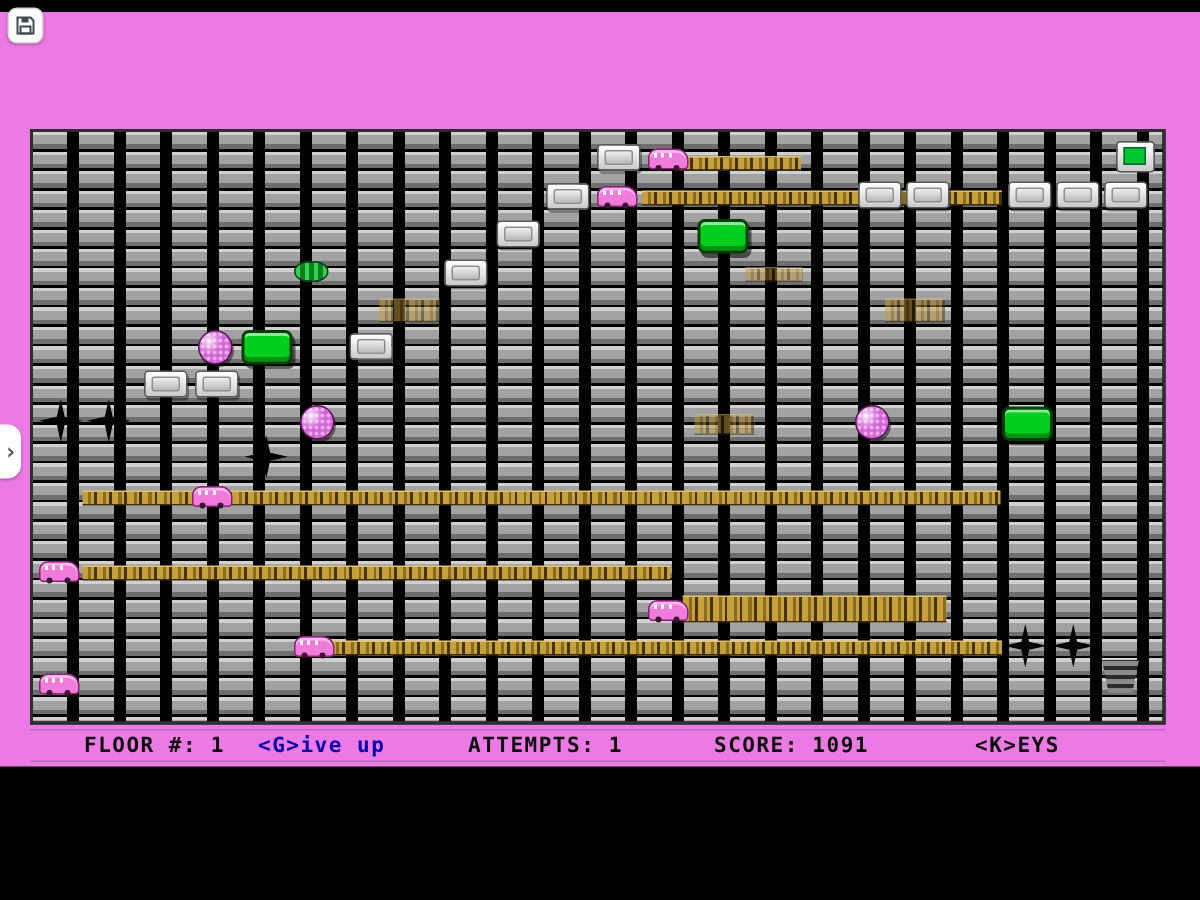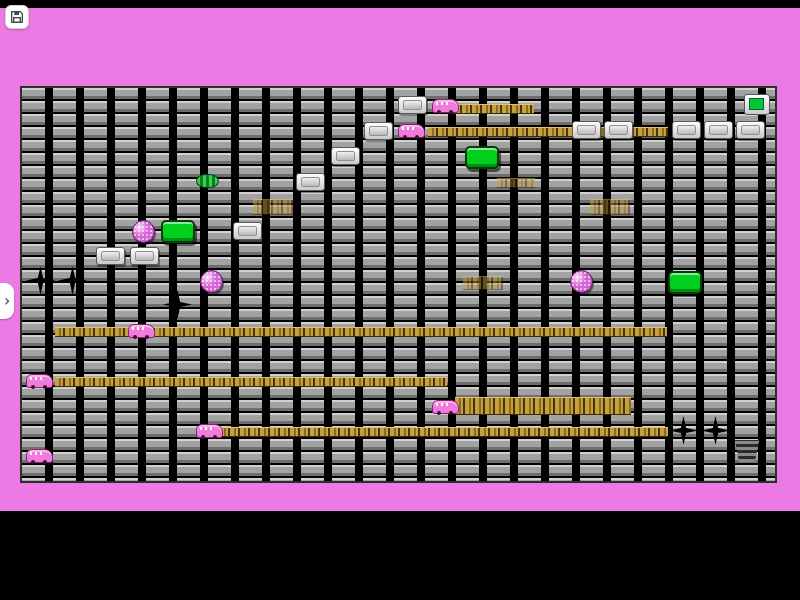--- a/index.html
+++ b/index.html
@@ -138,14 +138,21 @@
       <div class="sprite mouse" style="left: 106px; top: 236px;"></div>
       <div class="sprite mouse" style="left: 4px; top: 286px;"></div>
       <div class="sprite mouse" style="left: 410px; top: 312px;"></div>
       <div class="sprite spider" style="left: 647px; top: 328px;"></div>
       <div class="sprite spider" style="left: 679px; top: 328px;"></div>
       <div class="sprite mouse" style="left: 174px; top: 336px;"></div>
       <div class="sprite basket" style="left: 711px; top: 352px;"></div>
       <div class="sprite mouse" style="left: 4px; top: 361px;"></div>
     </div>
 
+  <div class="status-bar">
+    <span class="st st-floor"><span>FLOOR #:</span><span class="val">1</span></span>
+    <span class="st st-giveup" style="color: rgb(0, 0, 168);"><span>&lt;G&gt;ive up</span></span>
+    <span class="st st-attempts"><span>ATTEMPTS:</span><span class="val">1</span></span>
+    <span class="st st-score"><span>SCORE:</span><span class="val">1091</span></span>
+    <span class="st st-keys"><span>&lt;K&gt;EYS</span></span>
+  </div>
 
 </div>
 
 </body></html>

